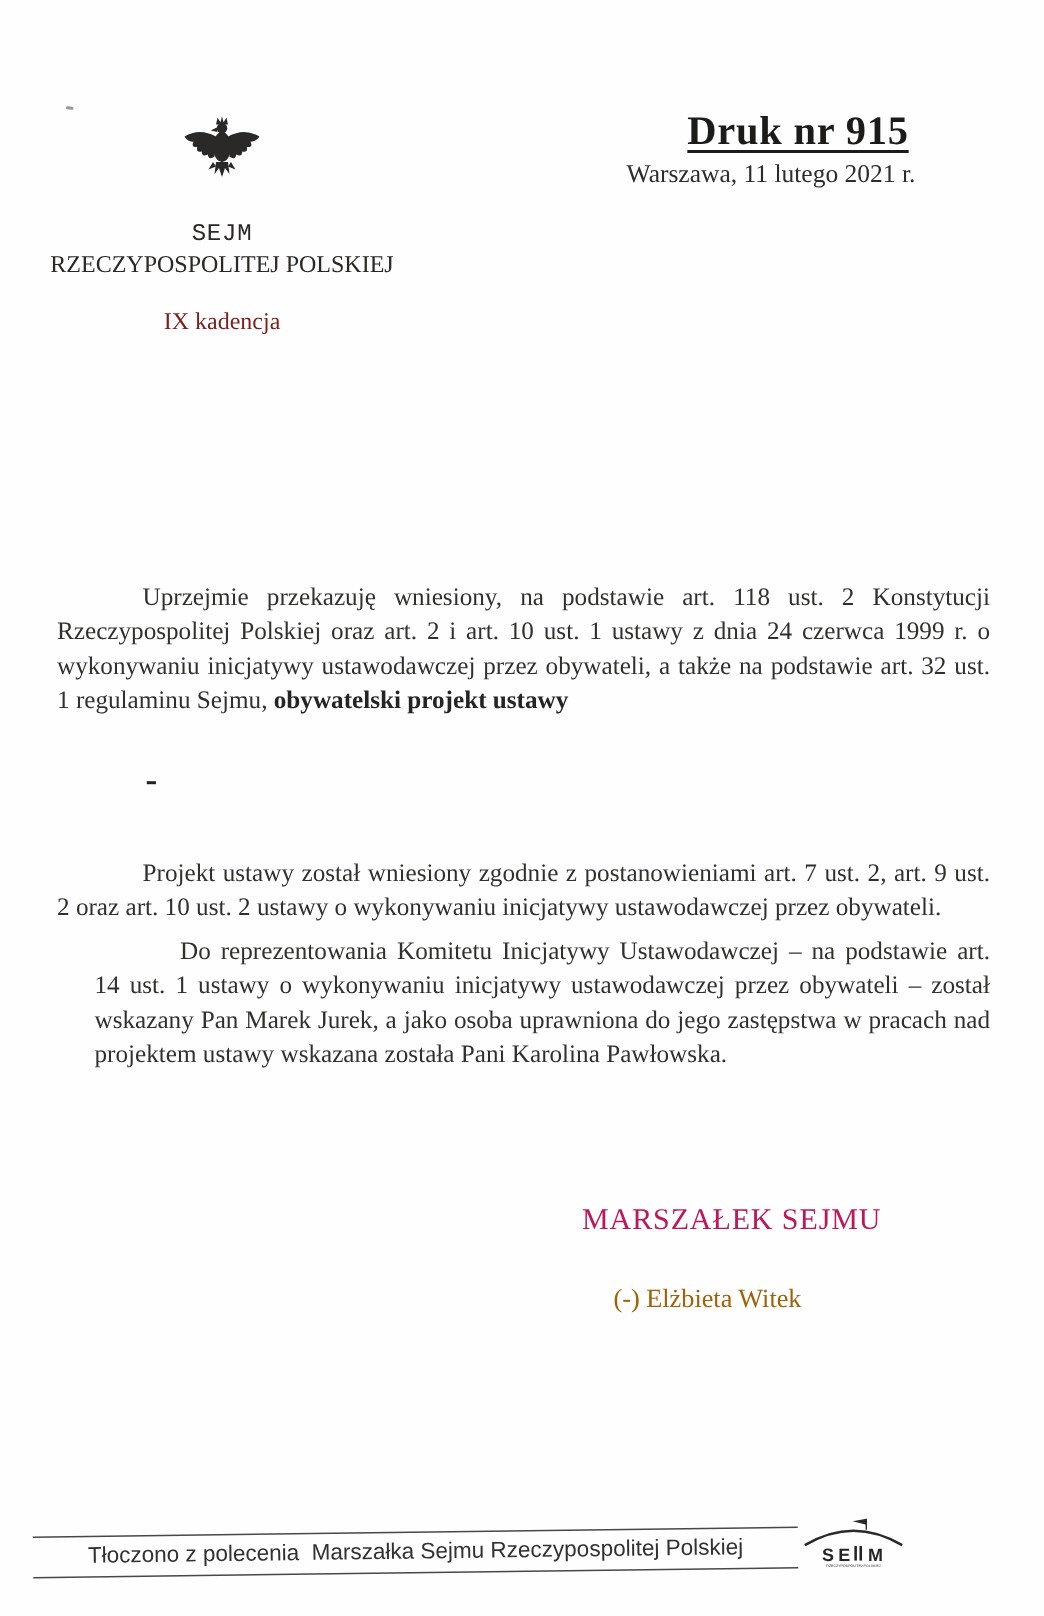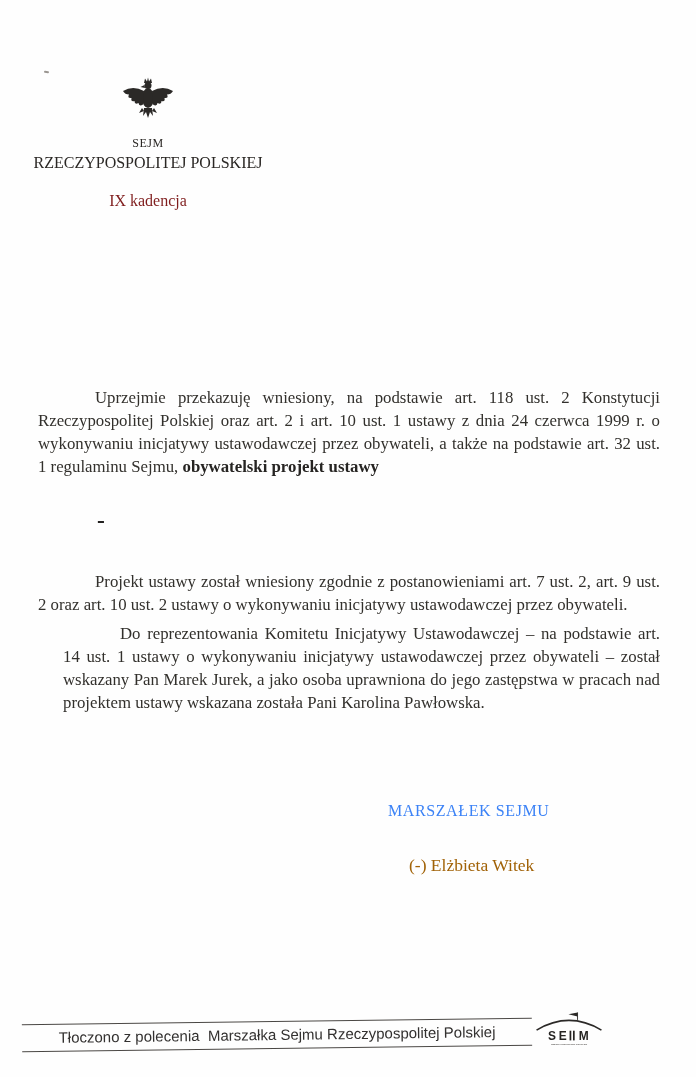--- a/index.html
+++ b/index.html
@@ -10,21 +10,21 @@
     font-family: "Liberation Serif", serif;
     color: #2e2b28;
     overflow: hidden;
   }
   
   .emblem-block {
     position: absolute; left: 8px; top: 76px; width: 280px;
     text-align: center;
   }
   .eagle { width: 62px; height: 50px; display: inline-block; }
-  .org-line1 { margin-top: 6px; font-size: 12px; letter-spacing: 0.5px; color: #2a2724; }
+  .org-line1 { margin-top: 16px; font-size: 16px; letter-spacing: 0.5px; color: #2a2724; font-family: Liberation Mono, monospace; }
   .org-line2 { margin-top: 3px; font-size: 16px; color: #2a2724; }
   .org-line3 { margin-top: 20px; font-size: 16px; color: #7f1d1d; }
   
   .druk-block { position: absolute; left: 400px; top: 72px; width: 264px; text-align: center; }
   .druk-number {
     font-size: 27px; font-weight: bold; color: #1d1b19;
     text-decoration: underline; text-underline-offset: 4px; text-decoration-thickness: 2px;
     letter-spacing: 0.5px;
   }
   .dateline { margin-top: 3px; font-size: 17px; color: #2e2b28; transform: translateX(-18px); }
@@ -39,21 +39,21 @@
   .body-par .bold { font-weight: bold; color: #262422; margin-top: 35px; }
   .bill-title {
     margin-top: 27px; margin-left: 59px;
     display: flex; gap: 17px;
     font-size: 23.5px; font-weight: bold; color: #232120; line-height: 30px;
     letter-spacing: 0.3px;
   }
   .par2 { margin-top: 35px; }
   .par3 { margin-top: 6px; margin-left: 25px; }
   
-  .sig-role { position: absolute; left: 388px; top: 802px; font-size: 16px; letter-spacing: 0.6px; color: #3b82f6; }
+  .sig-role { position: absolute; left: 388px; top: 802px; font-size: 20px; letter-spacing: 0.6px; color: #be185d; }
   .sig-name { position: absolute; left: 409px; top: 855px; font-size: 17.5px; color: #a16207; }
   
   .footer-rule {
     position: absolute; left: 22px; top: 1021px; width: 510px;
     transform: rotate(-0.75deg);
     border-top: 1.5px solid #4a4744;
     border-bottom: 1.5px solid #4a4744;
     text-align: center;
   }
   .footer-imprint {
@@ -95,20 +95,24 @@
         <path d="M72,64 L78,74 L68,70 Z"></path>
 
         <path d="M52,64 L50,80 L56,72 L60,84 L64,72 L70,80 L68,64 Z"></path>
       </g>
     </svg>
     <div class="org-line1">SEJM</div>
     <div class="org-line2">RZECZYPOSPOLITEJ POLSKIEJ</div>
     <div class="org-line3">IX kadencja</div>
   </div>
 
+  <div class="druk-block">
+    <div class="druk-number">Druk nr 915</div>
+    <div class="dateline">Warszawa, 11 lutego 2021 r.</div>
+  </div>
 
 
   <div class="body-wrap">
     <p class="body-par"><span>Uprzejmie przekazuję wniesiony, na podstawie art. 118 ust. 2 Konstytucji Rzeczypospolitej Polskiej oraz art. 2 i art. 10 ust. 1 ustawy z dnia 24 czerwca 1999 r. o wykonywaniu inicjatywy ustawodawczej przez obywateli, a także na podstawie art. 32 ust. 1 regulaminu Sejmu, </span><span class="bold">obywatelski projekt ustawy</span></p>
 
     <div class="bill-title">
       <span>-</span>
     </div>
 
     <p class="body-par par2">Projekt ustawy został wniesiony zgodnie z postanowieniami art. 7 ust. 2, art. 9 ust. 2 oraz art. 10 ust. 2 ustawy o wykonywaniu inicjatywy ustawodawczej przez obywateli.</p>

